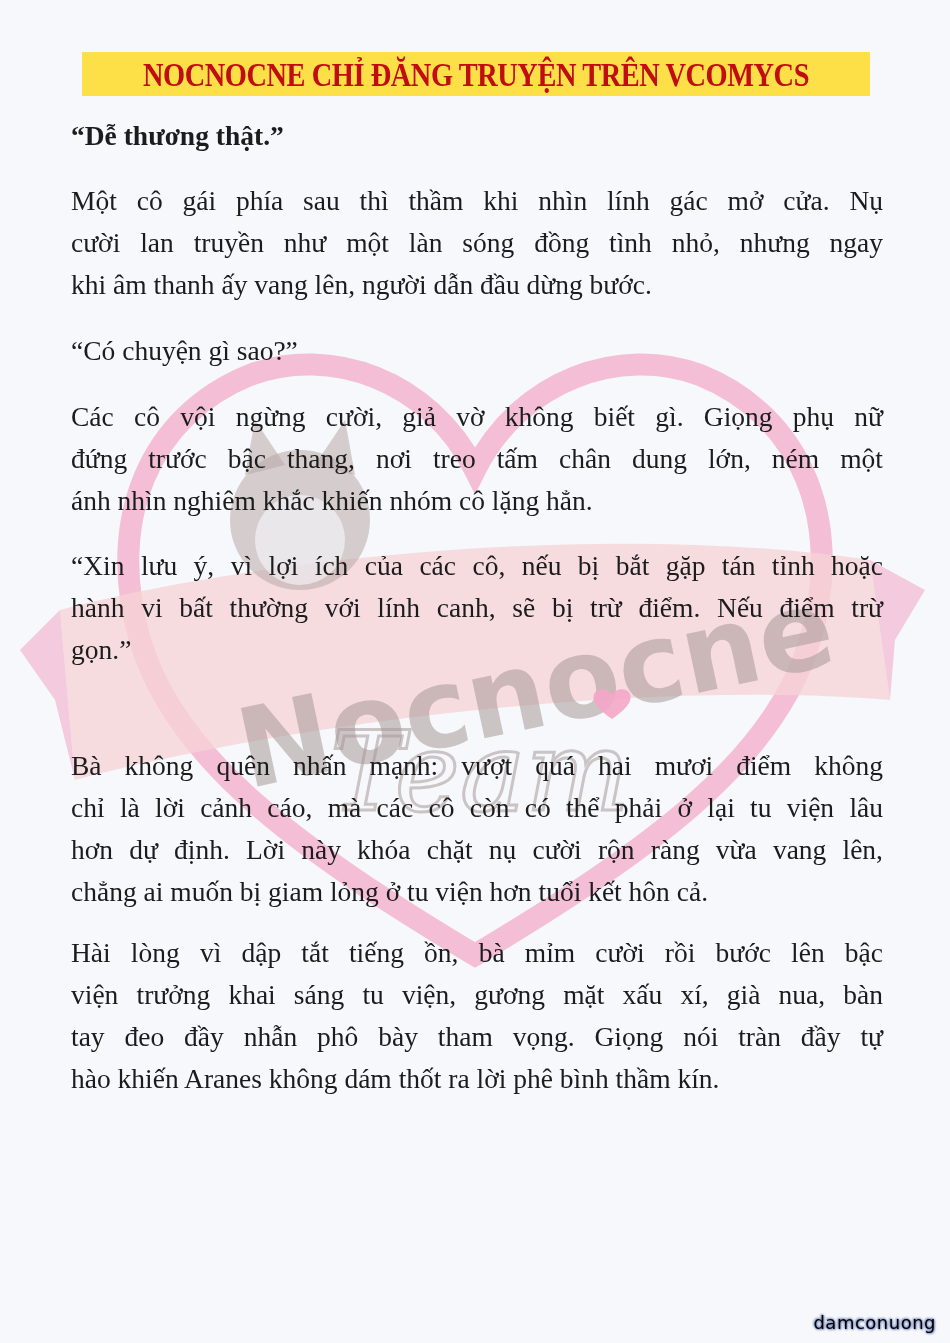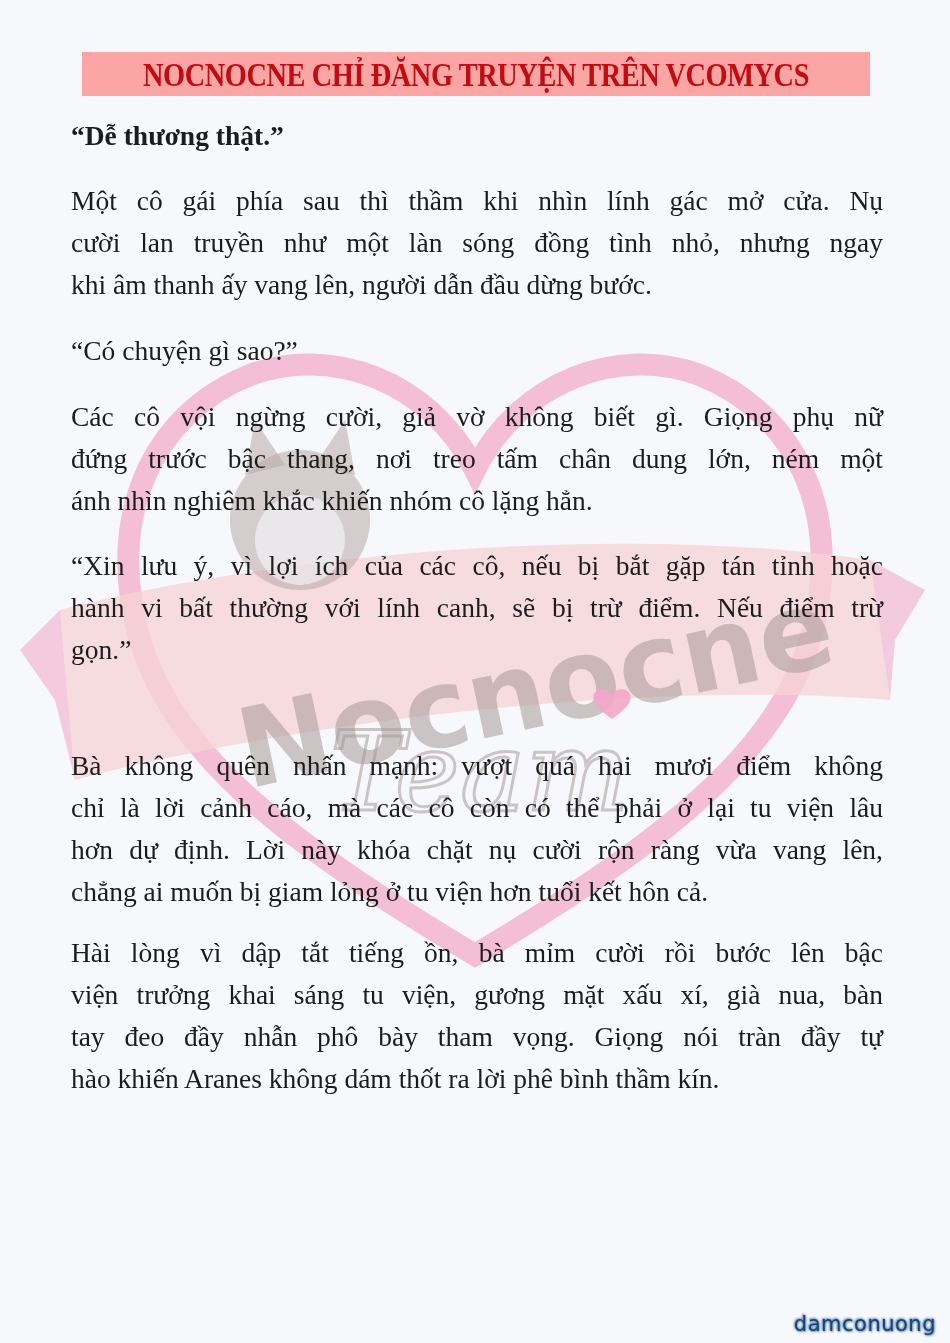--- a/index.html
+++ b/index.html
@@ -6,21 +6,21 @@
   body {
     width:950px; height:1343px; overflow:hidden;
     background:#f6f8fb;
     position:relative;
     font-family:"Liberation Serif","DejaVu Serif",serif;
   }
   .watermark { position:absolute; left:0; top:0; width:950px; height:1343px; pointer-events:none; z-index:0; }
   .page { position:relative; z-index:1; }
   .banner {
     position:absolute; left:82px; top:52px; width:788px; height:44px;
-    background:#fca5a5;
+    background:#fde047;
   }
   .banner-text {
     position:absolute; left:0; top:0; width:100%; height:44px; line-height:46px;
     text-align:center; color:#c00d12; font-weight:bold; font-size:33px;
     letter-spacing:-0.5px; transform:scaleX(0.86); transform-origin:center;
     white-space:nowrap;
   }
   .para {
     position:absolute; left:71px; width:812px;
     font-size:27.5px; line-height:42px; color:#1c1c1c;
@@ -29,21 +29,21 @@
   .para .line { display:block; white-space:nowrap; text-align:justify; text-align-last:justify; }
   .para .line.last { text-align-last:left; }
   .footer-logo {
     position:absolute; left:18px; top:1339px;
     font-family:"DejaVu Sans",sans-serif; font-style:italic; font-weight:bold;
     font-size:30px; color:#8f9bbd; letter-spacing:-1px;
   }
   .footer-logo .v { font-size:36px; color:#7b88b3; }
   .credit {
     position:absolute; right:14px; top:1312px;
-    font-family:"DejaVu Sans",sans-serif; font-size:21px; color:#0c4a6e;
+    font-family:"DejaVu Sans",sans-serif; font-size:18px; color:#000000;
     letter-spacing:0.5px;
     text-shadow: 0 0 2px #7d8fc0, 0 0 3px #7d8fc0, 1px 1px 2px #9aa6cf, -1px -1px 2px #9aa6cf;
   }
 </style>
 </head>
 <body>
 
 <svg class="watermark" viewBox="0 0 950 1343" xmlns="http://www.w3.org/2000/svg">
 
   <path d="M475 470 C 430 380, 330 345, 250 375 C 150 415, 105 520, 140 640 C 175 760, 300 850, 475 955 C 650 850, 775 760, 810 640 C 845 520, 800 415, 700 375 C 620 345, 520 380, 475 470 Z" fill="none" stroke="#f4b8d2" stroke-width="22" opacity="0.9"></path>

